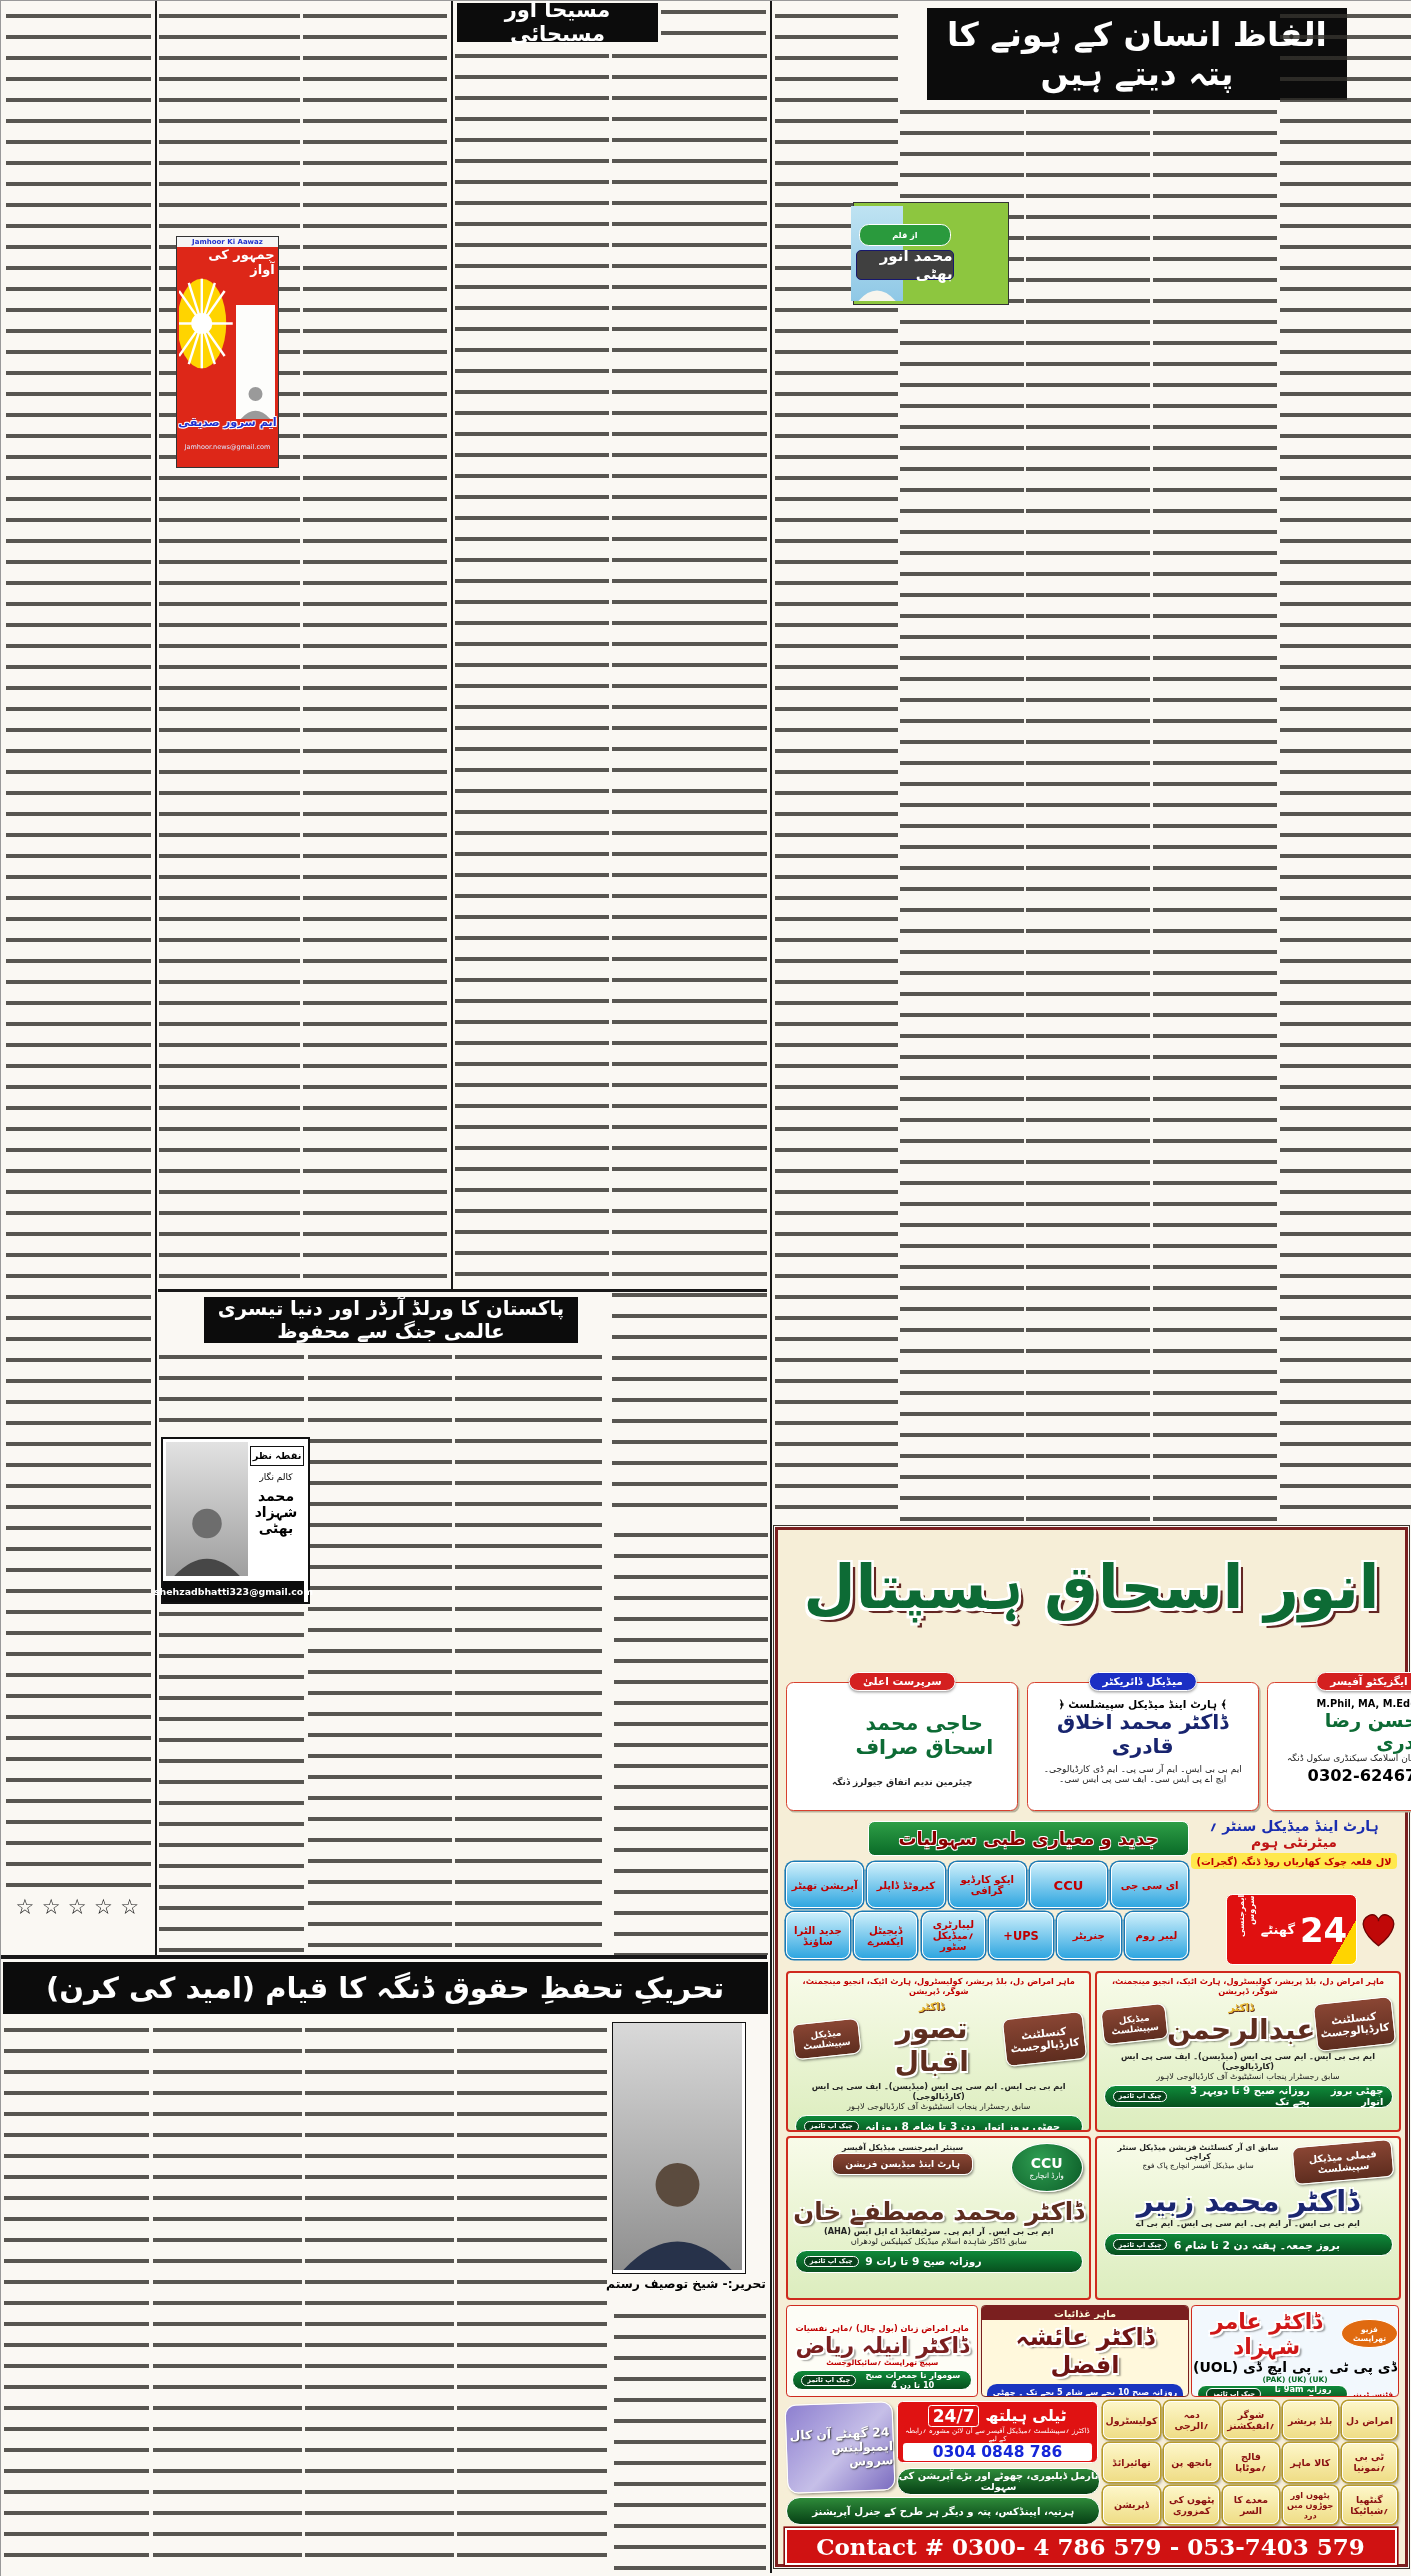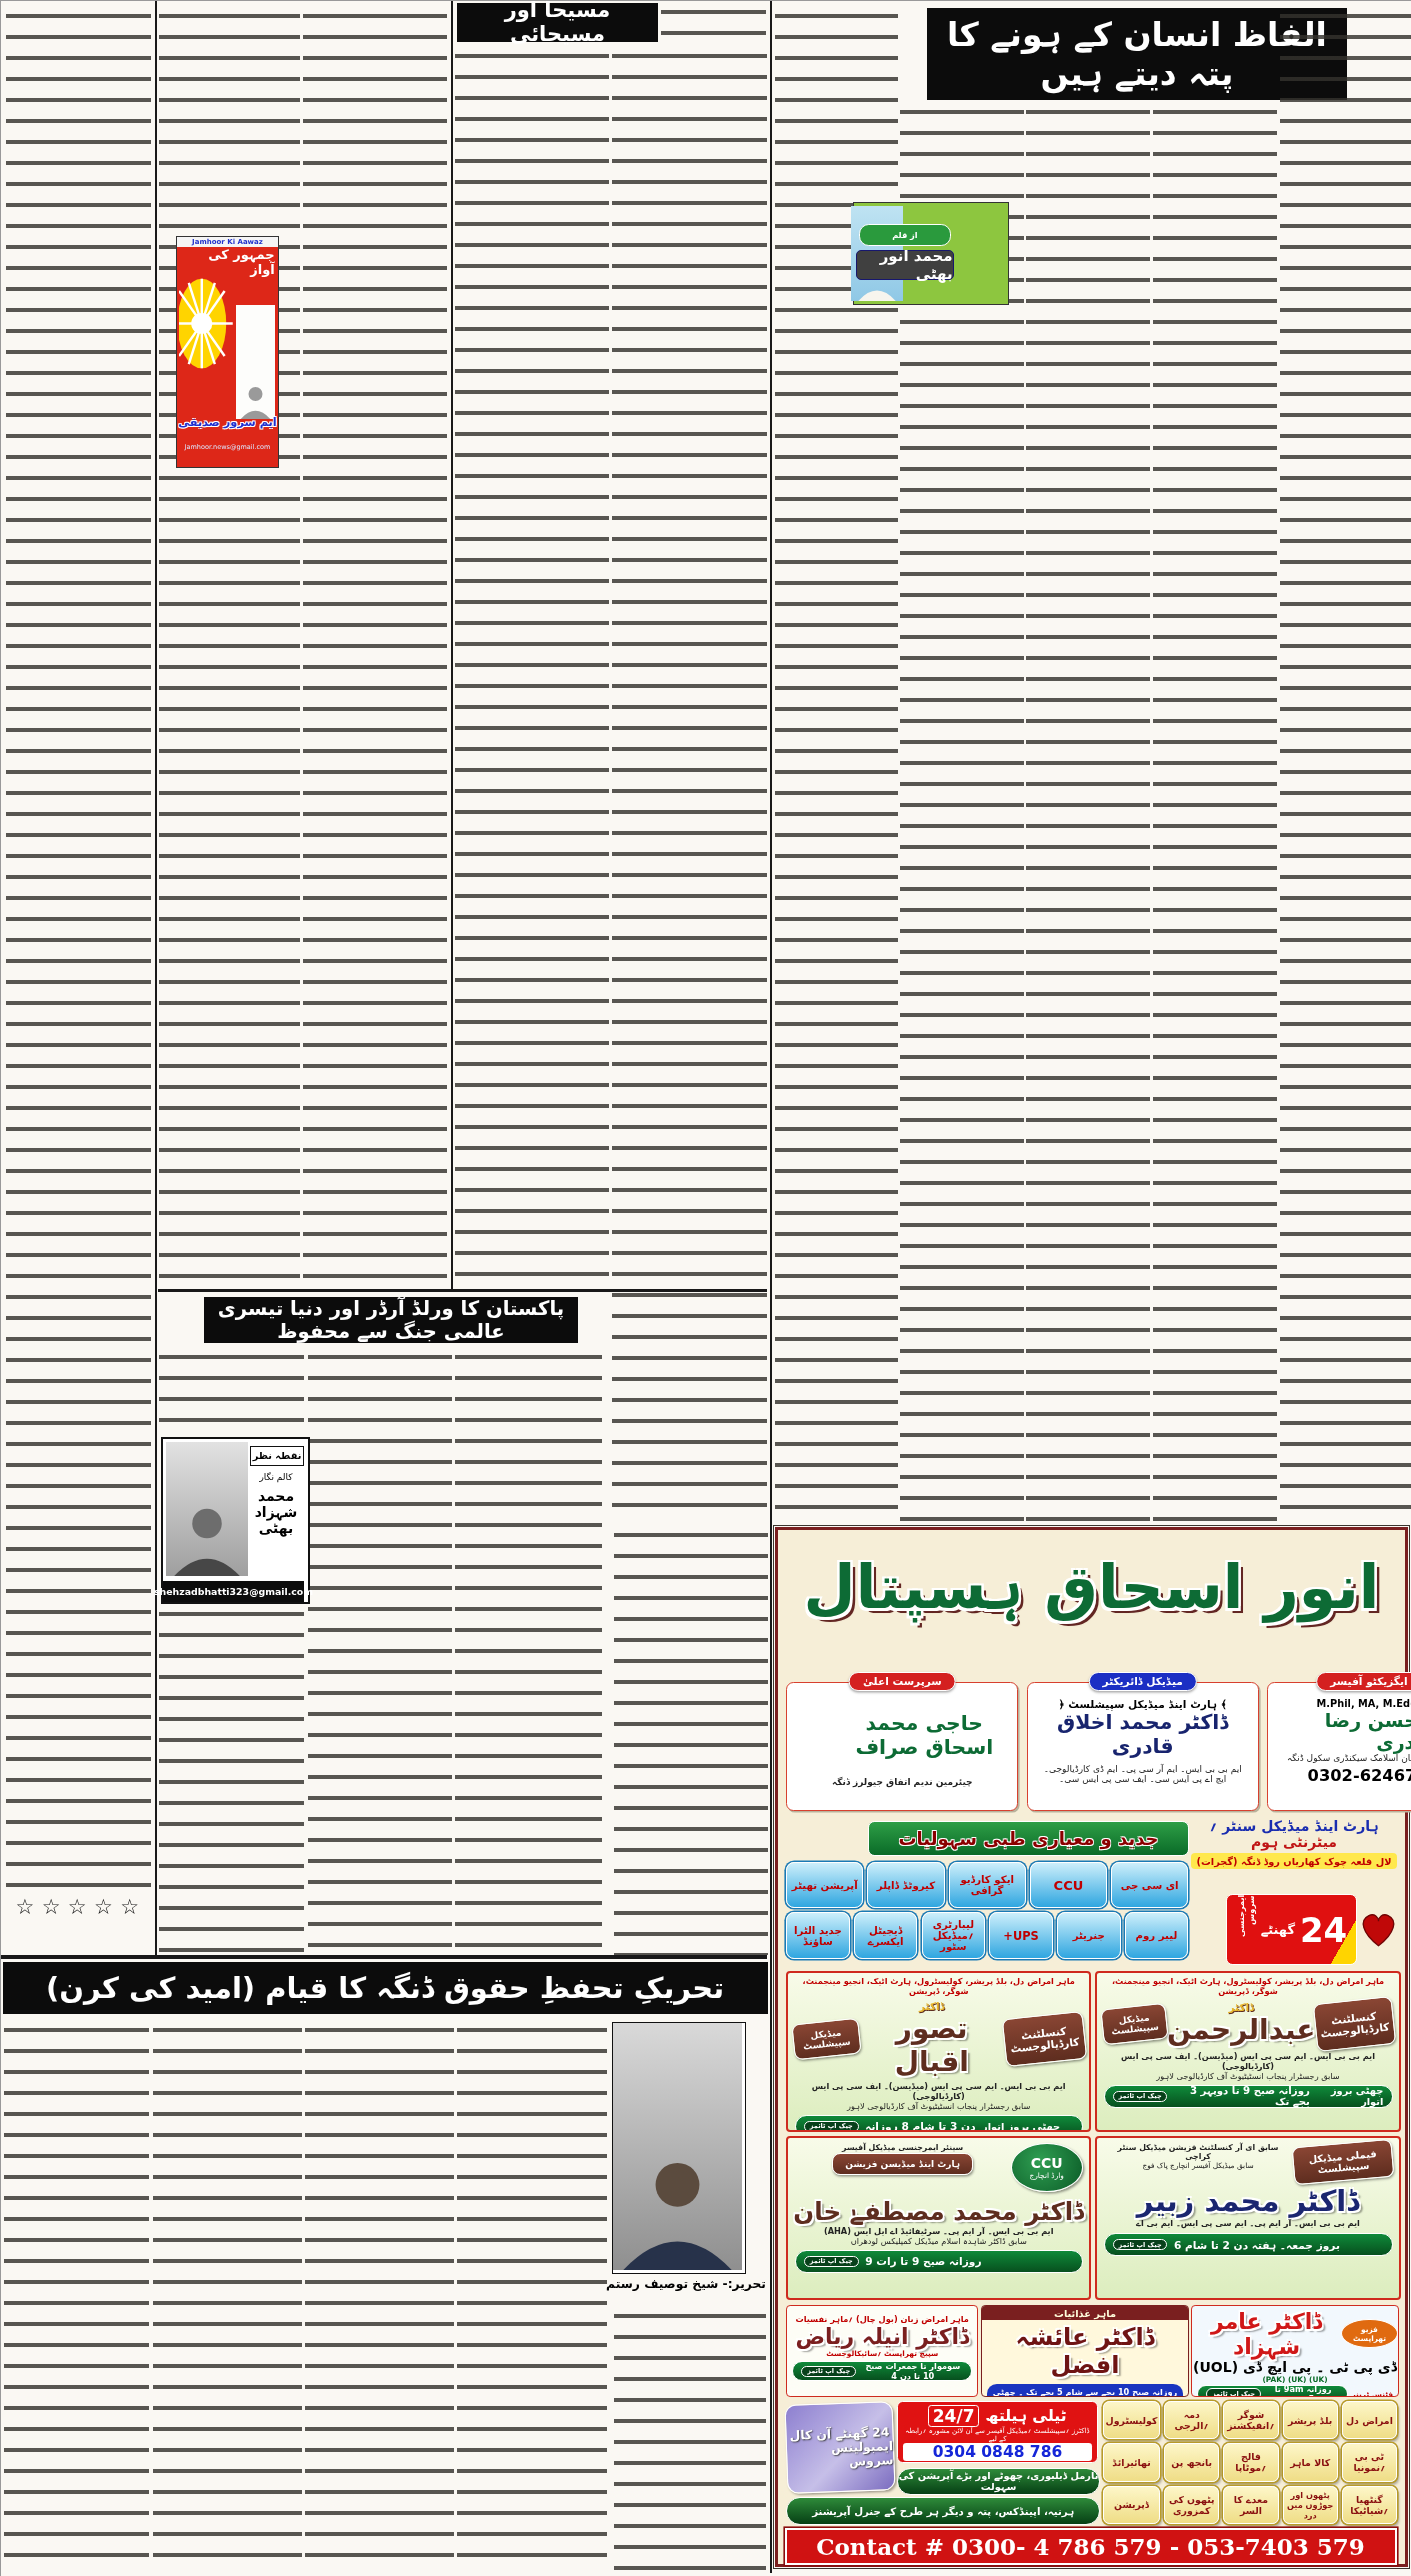--- a/index.html
+++ b/index.html
@@ -278,21 +278,21 @@
       </div>
       <div class="docname ur" style="font-size:29px;color:#1b2670;margin-top:3.3px">ڈاکٹر محمد زبیر</div>
       <div class="qline">ایم بی بی ایس۔ آر ایم پی۔ ایم سی پی ایس۔ ایم بی اے</div>
       <div class="tbar" style="margin:4.9px 6.5px;height:21px;font-size:10.6px">
         <span class="tlabel">چیک اپ ٹائمز</span>
         <span>بروز جمعہ۔ ہفتہ   دن 2 تا شام 6</span>
       </div>
     </div>
 
     <div class="spanel" style="left:8.2px;top:775px;width:190px;height:90px;background:#fdfdf6;border:1.6px solid #cf2a1e">
-      <div class="ur" style="color:#c00000;font-size:8.2px;font-weight:bold;padding-top:8px">ماہر امراض زبان (بول چال) ؍ماہر نفسیات</div>
+      <div class="ur" style="color:#c00000;font-size:8.2px;font-weight:bold;padding-top:17px">ماہر امراض زبان (بول چال) ؍ماہر نفسیات</div>
       <div class="docname ur" style="font-size:22px;color:#7a1f1f">ڈاکٹر انیلہ ریاض</div>
       <div class="ur" style="color:#c00000;font-size:7.4px;font-weight:bold">سپیچ تھراپسٹ ؍سائیکالوجسٹ</div>
       <div class="tbar" style="margin:3.3px 4.9px;height:18px;font-size:8.2px">
         <span class="tlabel">چیک اپ ٹائمز</span>
         <span>سوموار تا جمعرات صبح 10 تا دن 4</span>
       </div>
     </div>
 
     <div class="spanel" style="left:203px;top:775px;width:206px;height:90px;background:#fff8dc;border:1.6px solid #7a1f1f">
       <div class="ur" style="background:#7a1f1f;color:#ffd;font-size:9.8px;font-weight:bold;padding:1.6px 0">ماہر غذائیات</div>

